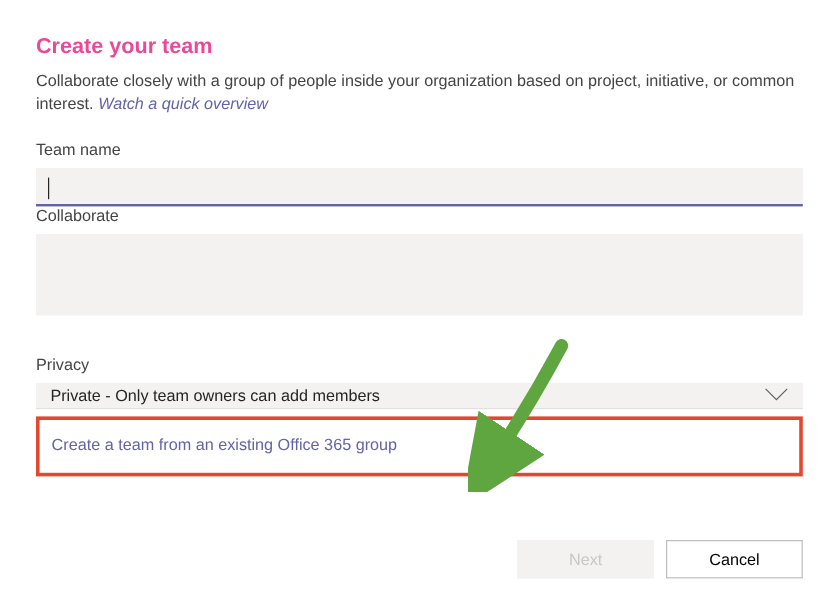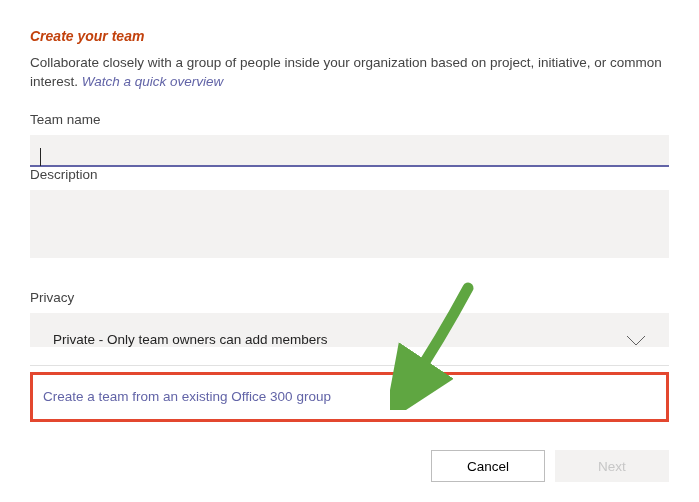--- a/index.html
+++ b/index.html
@@ -6,25 +6,24 @@
     body {
       font-family: "Segoe UI", -apple-system, BlinkMacSystemFont, sans-serif;
       background: #ffffff;
       width: 699px;
       height: 502px;
       padding: 28px 30px 20px 30px;
       position: relative;
       color: #242424;
     }
     .title {
-      font-size: 14px;
+      font-size: 18px;
       font-weight: 700;
-      color: #c2410c;
+      color: #ec4899;
       margin-bottom: 10px;
-      font-style: italic;
     }
     .subtitle {
       font-size: 13.5px;
       color: #444444;
       line-height: 1.4;
       margin-bottom: 20px;
     }
     .subtitle a {
       color: #6264a7;
       text-decoration: none;
@@ -62,30 +61,30 @@
       border: none;
       background: #f3f2f1;
       font-size: 14px;
       padding: 8px 10px;
       outline: none;
       resize: none;
       font-family: inherit;
     }
     .team-name-block { }
     .description-block { margin-bottom: 28px; }
-    .privacy-block { margin-bottom: 18px; }
+    .privacy-block { }
     .privacy-select {
       width: 100%;
-      height: 34px;
+      height: 21px;
       border: none;
       background: #f3f2f1;
       display: flex;
-      align-items: flex-end;
+      align-items: center;
       justify-content: space-between;
-      padding: 0 23px;
+      padding: 0 12px;
       cursor: pointer;
     }
     .privacy-select-text {
       font-size: 13.5px;
       color: #242424;
     }
     .chevron svg { display: block; }
     .divider {
       border: none;
       border-top: 1px solid #e1e1e1;
@@ -143,45 +142,45 @@
   <span>Collaborate closely with a group of people inside your organization based on project, initiative, or common interest. </span><a href="#">Watch a quick overview</a>
 </p>
 
 <div class="team-name-block">
   <div class="field-label">Team name</div>
   <input type="text" class="team-name-input" value="" style="">
   <div class="cursor"></div>
 </div>
 
 <div class="description-block">
-  <div class="field-label">Description</div>
+  <div class="field-label">Collaborate</div>
   <textarea class="description-area" style=""></textarea>
 </div>
 
 <div class="privacy-block">
   <div class="field-label">Privacy</div>
   <div class="privacy-select">
     <span class="privacy-select-text">Private - Only team owners can add members</span>
     <span class="chevron">
       <svg width="20" height="12" viewBox="0 0 20 12">
           <path d="M1 1 L10 10 L19 1" stroke="#616161" stroke-width="1" fill="none"></path>
         </svg>
     </span>
   </div>
 </div>
 
 <hr class="divider">
 
 <div class="highlight-box">
-  <a href="#" class="existing-link">Create a team from an existing Office 300 group</a>
+  <a href="#" class="existing-link">Create a team from an existing Office 365 group</a>
 </div>
 
 <div class="button-row">
+  <button class="btn btn-next">Next</button>
   <button class="btn">Cancel</button>
-  <button class="btn btn-next">Next</button>
 </div>
 
 <svg class="arrow" width="90" height="130" viewBox="0 0 90 130">
   <defs>
     <marker id="arrowhead" markerWidth="8" markerHeight="8" refX="3" refY="3" orient="auto">
       <polygon points="0 0, 7 3, 0 6" fill="#5fa641"></polygon>
     </marker>
   </defs>
   <path d="M 78 8 Q 50 60 18 108" stroke="#5fa641" stroke-width="11" fill="none" marker-end="url(#arrowhead)" stroke-linecap="round"></path>
 </svg>

